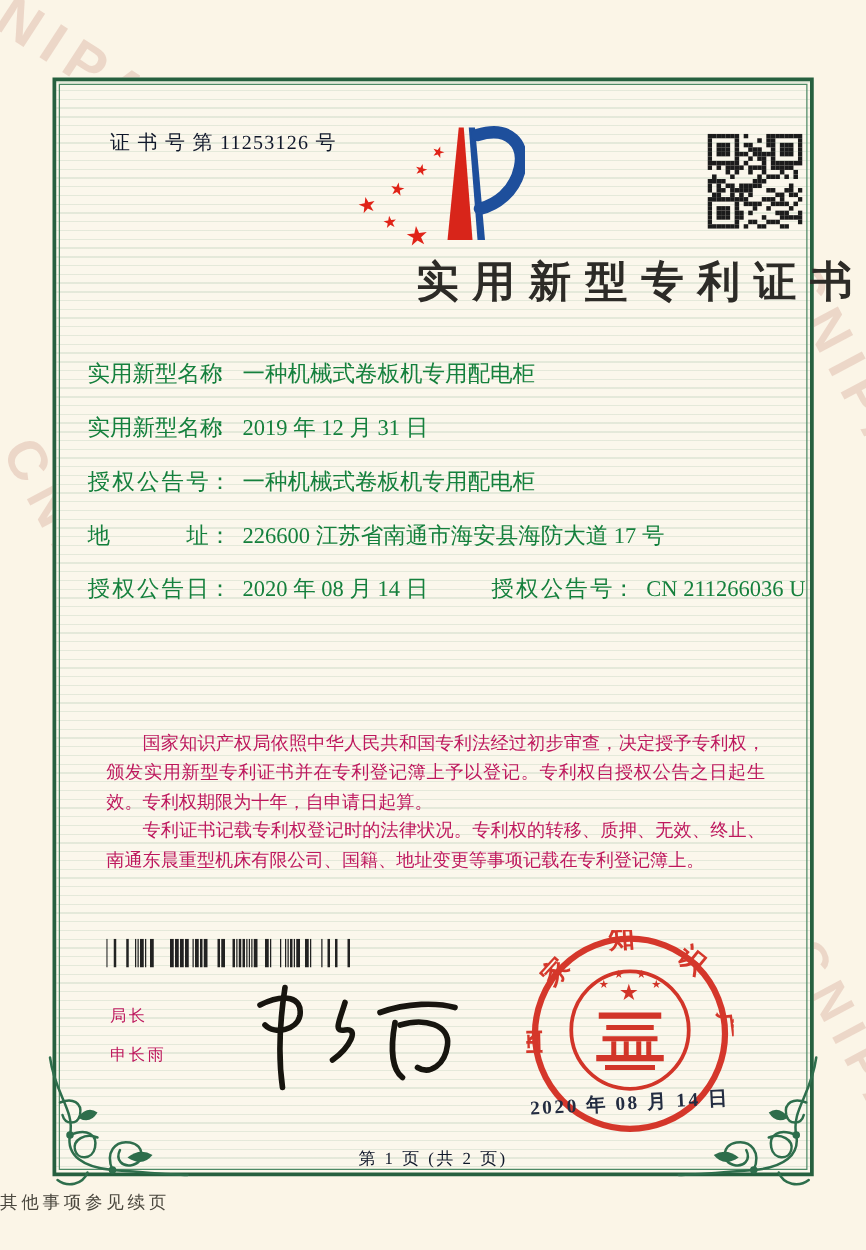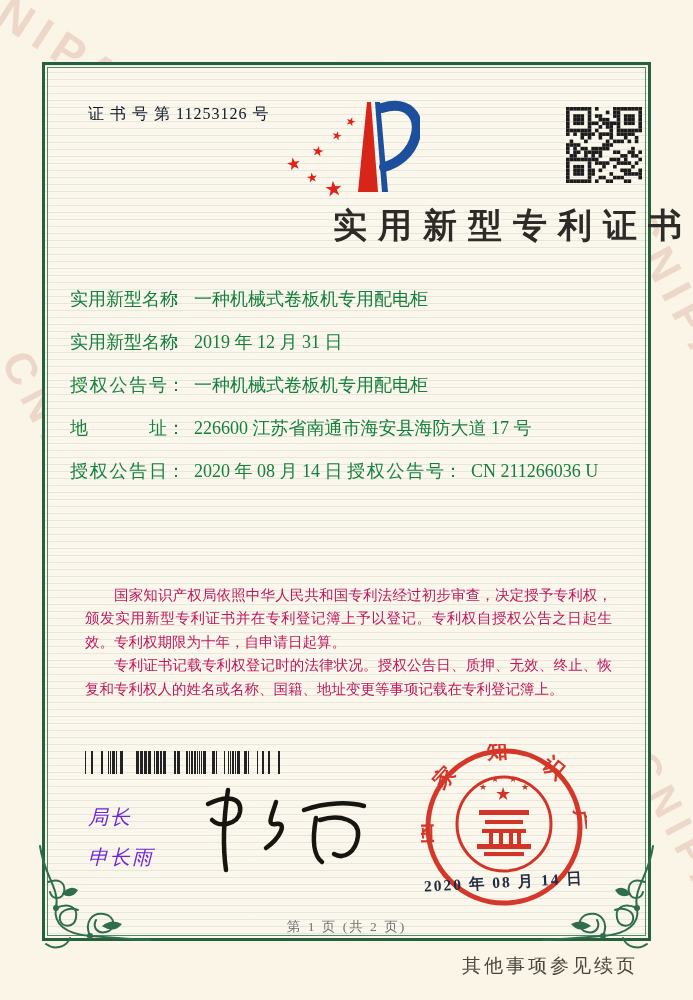--- a/index.html
+++ b/index.html
@@ -39,41 +39,41 @@
 
   .title{position:absolute;left:0;top:203px;width:693px;text-align:right;
          font-size:34px;font-weight:bold;letter-spacing:11px;color:#2d2b27;}
 
   .fields{position:absolute;left:70px;top:287px;width:540px;font-size:18px;color:#15803d;}
   .row{height:43px;white-space:nowrap;}
   .row .label{display:inline-block;width:97px;text-align:justify;text-align-last:justify;
               vertical-align:top;}
   .row .value{margin-left:9px;}
   .grant-pair{display:inline-block;}
-  .grant-pair.second{}
+  .grant-pair.second{margin-left:46px;}
   .grant-pair .label{display:inline-block;width:97px;text-align:justify;text-align-last:justify;}
 
   .paras{position:absolute;left:85px;top:584px;width:527px;font-size:14.5px;line-height:1.62;
          color:#be185d;text-align:justify;}
   .paras p{margin:0;text-indent:2em;}
 
   .barcode{position:absolute;left:85px;top:751px;width:198px;height:23px;}
 
-  .signer{position:absolute;left:88px;top:804px;font-size:20px;color:#6d28d9;font-style:italic;}
+  .signer{position:absolute;left:88px;top:804px;font-size:13px;color:#be185d;}
   .signer .t{display:block;margin-bottom:13px;letter-spacing:2px;}
   .signature{position:absolute;left:192px;top:776px;width:190px;height:100px;}
 
   .seal{position:absolute;left:421px;top:744px;width:166px;height:166px;}
   .seal-date{position:absolute;left:424px;top:872px;width:175px;font-size:15.5px;font-weight:bold;
              color:#232c41;letter-spacing:2px;transform:rotate(-3deg);}
 
   .page-info{position:absolute;left:0;top:918px;width:693px;text-align:center;
-             font-size:13.5px;color:#737373;letter-spacing:2px;}
-  .footer-note{position:absolute;left:0;top:953px;width:638px;text-align:right;
-               font-size:19px;color:#4a473e;letter-spacing:3px;}
+             font-size:13.5px;color:#0f172a;letter-spacing:2px;}
+  .footer-note{position:absolute;left:0;top:953px;width:638px;text-align:left;
+               font-size:14px;color:#4a473e;letter-spacing:3px;}
 </style>
 </head>
 <body>
 
 <div class="page">
 
   <div class="wm wm1">CNIPA</div>
   <div class="wm wm2">CNIPA</div>
   <div class="wm wm3">CNIPA</div>
   <div class="wm wm4">CNIPA</div>
@@ -387,21 +387,21 @@
         <span class="label">授权公告日</span><span>：</span><span class="value">2020 年 08 月 14 日</span>
       </span>
       <span class="grant-pair second">
         <span class="label">授权公告号</span><span>：</span><span class="value">CN 211266036 U</span>
       </span>
     </div>
   </div>
 
   <div class="paras">
     <p>国家知识产权局依照中华人民共和国专利法经过初步审查，决定授予专利权，颁发实用新型专利证书并在专利登记簿上予以登记。专利权自授权公告之日起生效。专利权期限为十年，自申请日起算。</p>
-    <p>专利证书记载专利权登记时的法律状况。授权公告日、质押、无效、终止、恢复和专利权人的姓名或名称、国籍、地址变更等事项记载在专利登记簿上。</p>
+    <p>专利证书记载专利权登记时的法律状况。专利权的转移、质押、无效、终止、南通东晨重型机床有限公司、国籍、地址变更等事项记载在专利登记簿上。</p>
   </div>
 
   <svg class="barcode" viewBox="0 0 198 23" preserveAspectRatio="none">
     <g id="barcode-bars" fill="#222">
         <rect x="0" y="0" width="1" height="23"></rect>
         <rect x="6" y="0" width="2" height="23"></rect>
         <rect x="16" y="0" width="2" height="23"></rect>
         <rect x="23" y="0" width="1" height="23"></rect>
         <rect x="25" y="0" width="1" height="23"></rect>
         <rect x="27" y="0" width="3" height="23"></rect>

